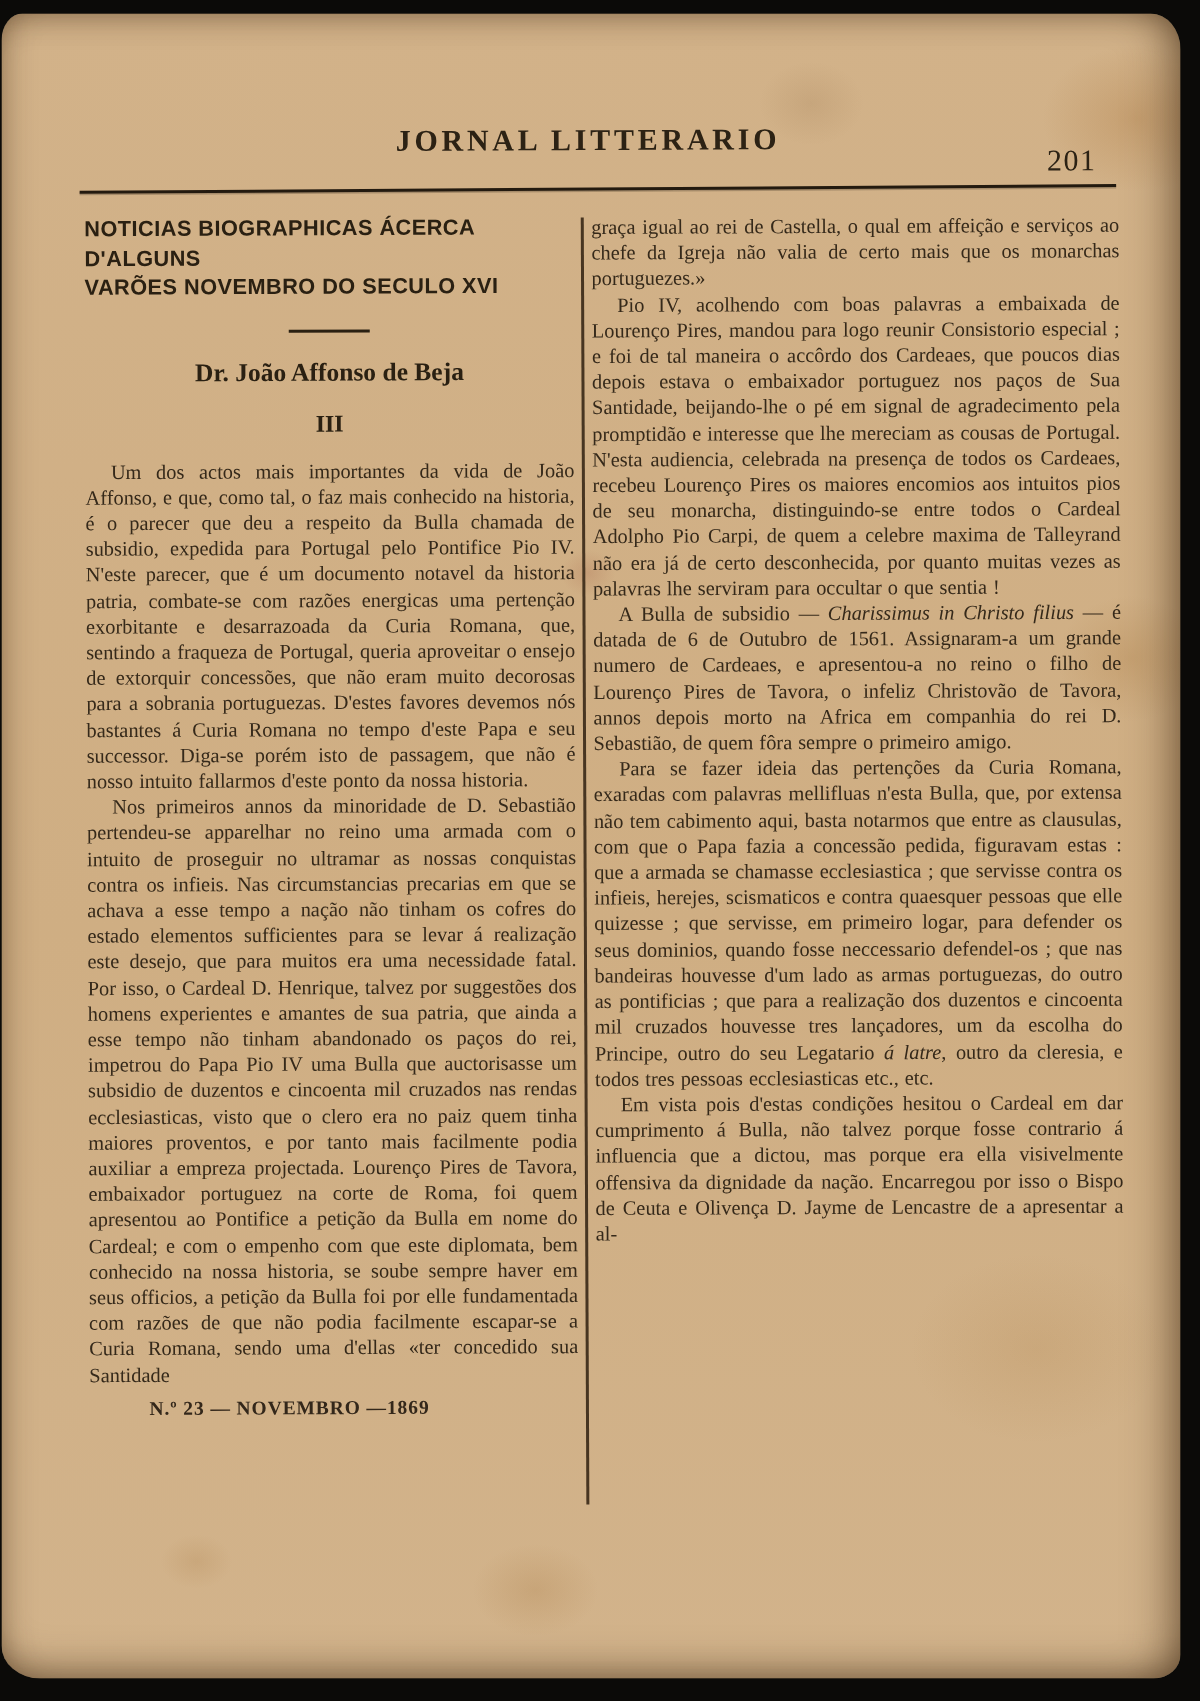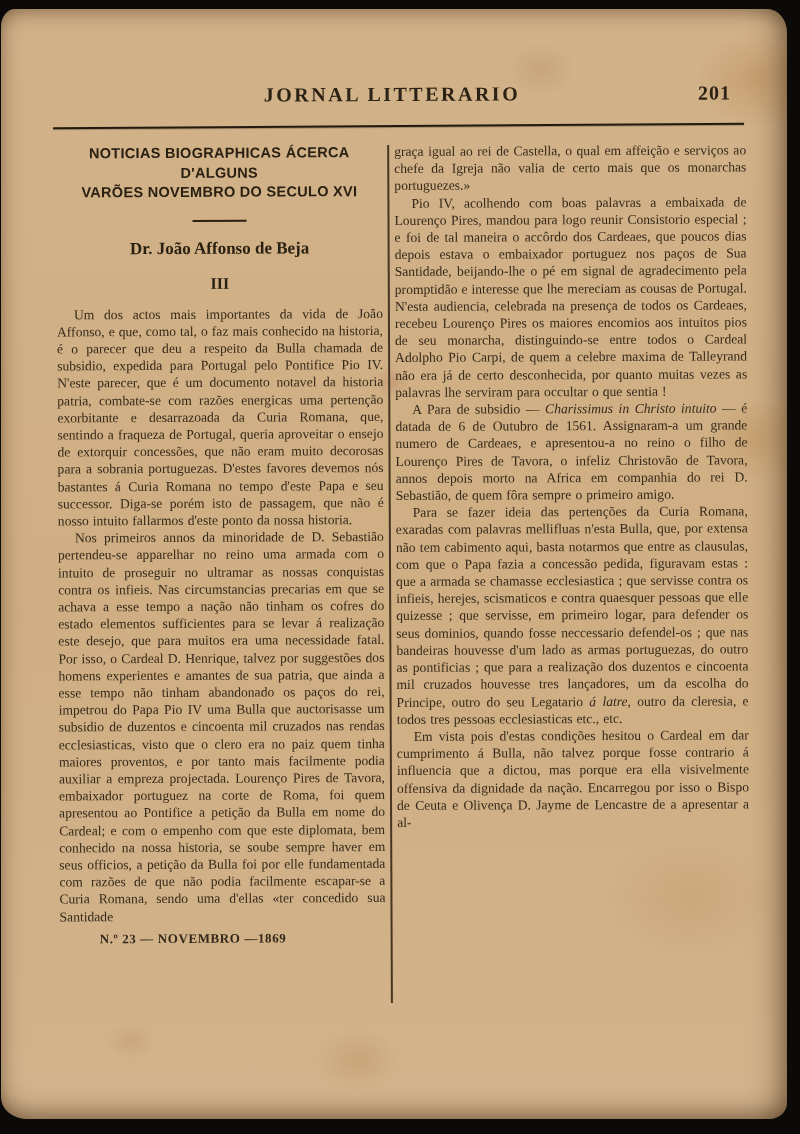--- a/index.html
+++ b/index.html
@@ -30,36 +30,36 @@
       inset 0 14px 20px -12px rgba(62,40,18,.35);
   }
   .content { position:absolute; inset:0; transform:rotate(-0.25deg); color:#35291a; }
 
   .header { position:relative; margin-top:74px; height:28px; }
   .journal-title {
     text-align:center; font-weight:bold; font-size:20px;
     letter-spacing:2.5px; color:#2c2214;
   }
   .page-number {
-    position:absolute; right:54px; top:0;
-    font-size:20px; font-weight:bold; color:#2c2214; letter-spacing:1px;
+    position:absolute; right:54px; top:15px;
+    font-size:20px; font-weight:normal; color:#2c2214; letter-spacing:1px;
   }
   .header-rule {
     margin:14px 0 0 54px; width:691px; height:2px;
     background:#231a0f; transform:rotate(-0.12deg);
     box-shadow:0 1px 0 rgba(35,26,15,.25);
   }
 
   .columns { display:flex; margin:16px 0 0 57px; width:690px; align-items:flex-start; }
   .col-left  { width:326px; }
   .divider   { width:2px; height:858px; background:#473521; margin:2px 5px 0 5px; }
   .col-right { width:352px; }
 
   .section-title {
-    text-align:center; font-family:"Liberation Sans", sans-serif;
+    font-family:"Liberation Sans", sans-serif;
     font-weight:700; font-size:14.5px; line-height:19.5px;
     color:#2a2012; letter-spacing:.3px;
   }
   .title-rule { width:54px; height:2px; background:#2a2012; margin:17px auto 0; }
   .article-title { text-align:center; font-size:17px; font-weight:700; color:#2a2012; margin-top:17px; }
   .chapter { text-align:center; font-size:16px; font-weight:700; color:#2a2012; margin:16px 0 13px; }
 
   .para {
     margin:0; text-align:justify; font-size:13.6px; line-height:17.2px;
     color:#35291a; word-spacing:.6px;
@@ -102,21 +102,21 @@
             </div>
           <div class="issue-footer">N.º 23 — NOVEMBRO —1869</div>
         </div>
 
         <div class="divider"></div>
 
         <div class="col-right">
           <div class="para-list">
               <p class="para"><span>graça igual ao rei de Castella, o qual em affeição e serviços ao chefe da Igreja não valia de certo mais que os monarchas portuguezes.»</span></p>
               <p class="para indent"><span>Pio IV, acolhendo com boas palavras a embaixada de Lourenço Pires, mandou para logo reunir Consistorio especial ; e foi de tal maneira o accôrdo dos Cardeaes, que poucos dias depois estava o embaixador portuguez nos paços de Sua Santidade, beijando-lhe o pé em signal de agradecimento pela promptidão e interesse que lhe mereciam as cousas de Portugal. N'esta audiencia, celebrada na presença de todos os Cardeaes, recebeu Lourenço Pires os maiores encomios aos intuitos pios de seu monarcha, distinguindo-se entre todos o Cardeal Adolpho Pio Carpi, de quem a celebre maxima de Talleyrand não era já de certo desconhecida, por quanto muitas vezes as palavras lhe serviram para occultar o que sentia !</span></p>
-              <p class="para indent"><span>A Para de subsidio — </span><i>Charissimus in Christo intuito</i><span> — é datada de 6 de Outubro de 1561. Assignaram-a um grande numero de Cardeaes, e apresentou-a no reino o filho de Lourenço Pires de Tavora, o infeliz Christovão de Tavora, annos depois morto na Africa em companhia do rei D. Sebastião, de quem fôra sempre o primeiro amigo.</span></p>
+              <p class="para indent"><span>A Bulla de subsidio — </span><i>Charissimus in Christo filius</i><span> — é datada de 6 de Outubro de 1561. Assignaram-a um grande numero de Cardeaes, e apresentou-a no reino o filho de Lourenço Pires de Tavora, o infeliz Christovão de Tavora, annos depois morto na Africa em companhia do rei D. Sebastião, de quem fôra sempre o primeiro amigo.</span></p>
               <p class="para indent"><span>Para se fazer ideia das pertenções da Curia Romana, exaradas com palavras mellifluas n'esta Bulla, que, por extensa não tem cabimento aqui, basta notarmos que entre as clausulas, com que o Papa fazia a concessão pedida, figuravam estas : que a armada se chamasse ecclesiastica ; que servisse contra os infieis, herejes, scismaticos e contra quaesquer pessoas que elle quizesse ; que servisse, em primeiro logar, para defender os seus dominios, quando fosse neccessario defendel-os ; que nas bandeiras houvesse d'um lado as armas portuguezas, do outro as pontificias ; que para a realização dos duzentos e cincoenta mil cruzados houvesse tres lançadores, um da escolha do Principe, outro do seu Legatario </span><i>á latre</i><span>, outro da cleresia, e todos tres pessoas ecclesiasticas etc., etc.</span></p>
               <p class="para indent"><span>Em vista pois d'estas condições hesitou o Cardeal em dar cumprimento á Bulla, não talvez porque fosse contrario á influencia que a dictou, mas porque era ella visivelmente offensiva da dignidade da nação. Encarregou por isso o Bispo de Ceuta e Olivença D. Jayme de Lencastre de a apresentar a al-</span></p>
             </div>
         </div>
 
       </div>
     </div>
   </div>
 </div>
 

